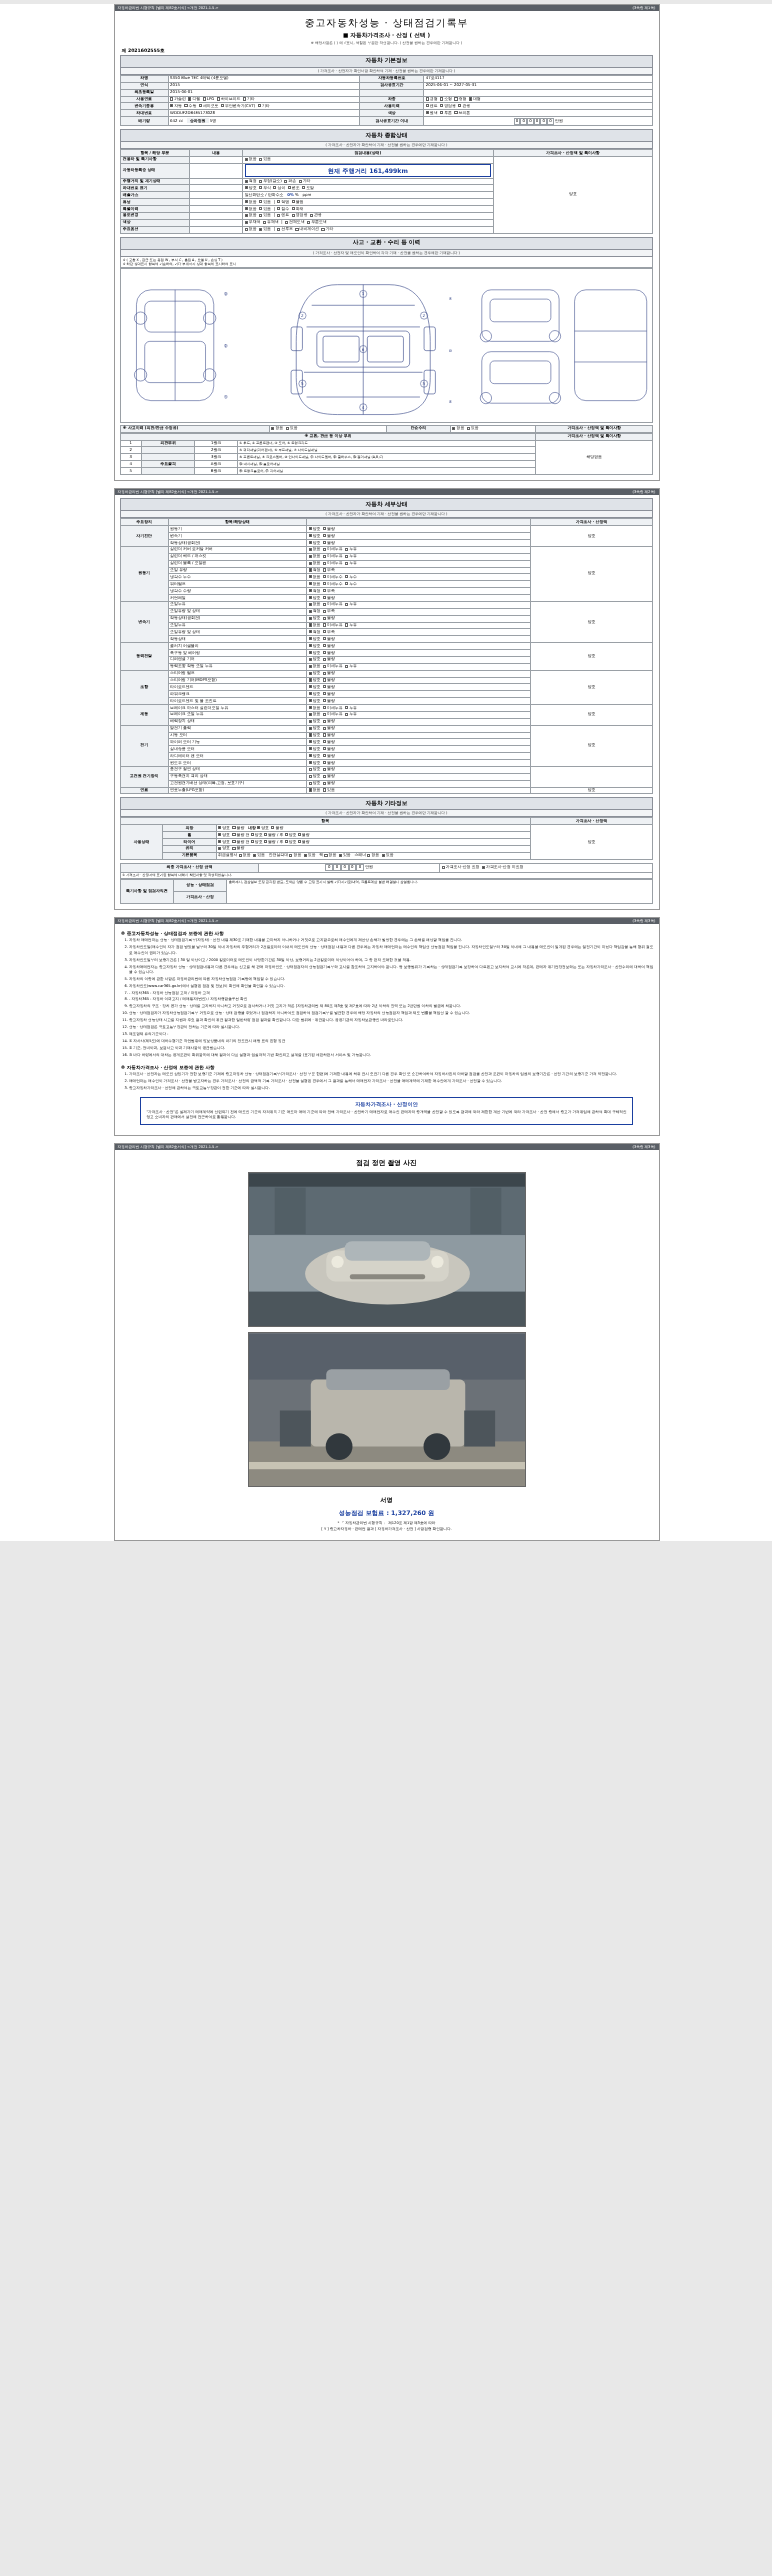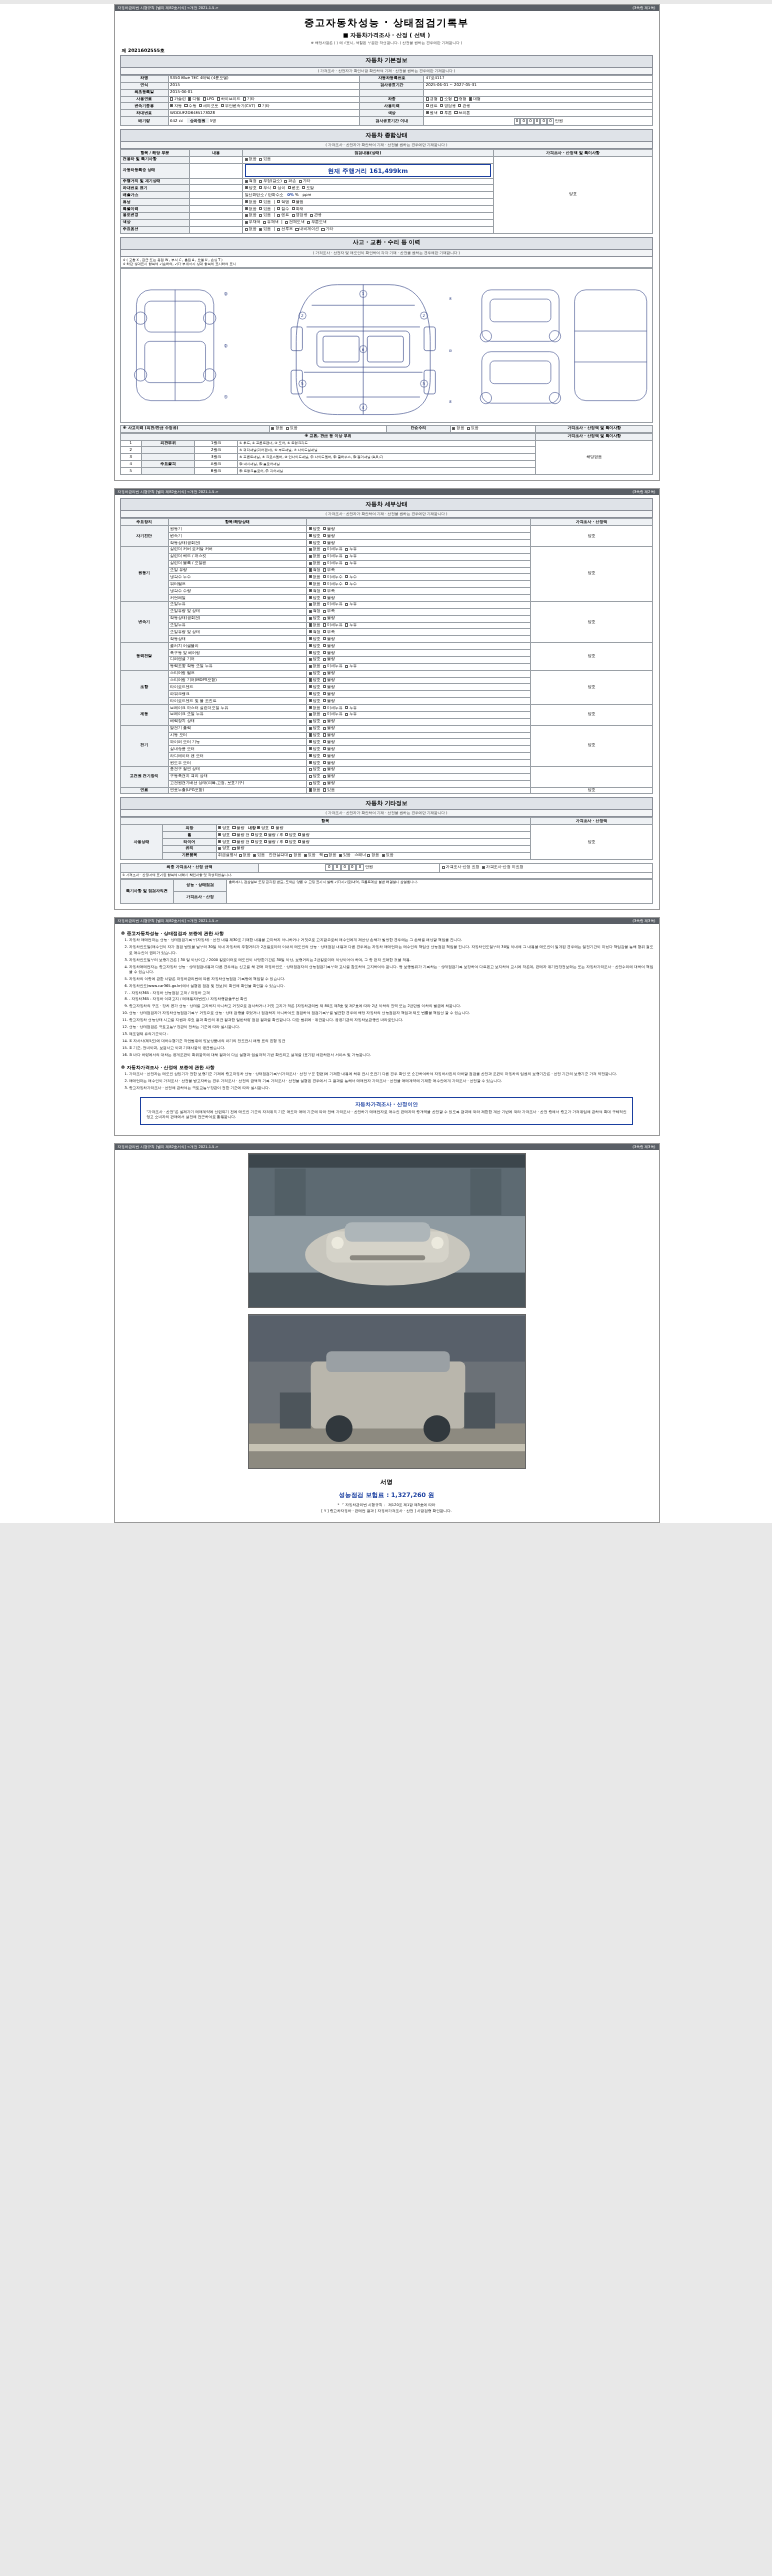--- a/index.html
+++ b/index.html
@@ -28,21 +28,21 @@
   
   .topbar {
     background:#5a5f66;
     color:#fff;
     font-size:3.6px;
     padding:1px 3.1px;
     display:flex;
     justify-content:space-between;
   }
   .titlebox { text-align:center; padding:3.1px 0 1px 0; }
-  .maintitle { font-size:9.8px; font-weight:bold; letter-spacing:1px; }
+  .maintitle { font-size:9.8px; font-weight:normal; letter-spacing:1px; }
   .subtitle { font-size:5.7px; font-weight:bold; margin-top:1.5px; }
   .subtitle2 { font-size:3.6px; margin-top:1.5px; color:#333; }
   .docno { font-size:4.6px; font-weight:bold; padding:2.1px 0 1.5px 2.1px; }
 
   
   .sec-head {
     background:#dfe3e8;
     border:0.5px solid #8b9099;
     text-align:center;
     font-weight:bold;
@@ -772,20 +772,21 @@
     </div>
   </div>
 </div>
 
 <div class="sheet" style="margin-bottom:4.1px">
   <div class="topbar">
     <span>자동차관리법 시행규칙 [별지 제82호서식] &lt;개정 2021.1.5.&gt;</span>
     <span>(3쪽중 제3쪽)</span>
   </div>
   <div class="sheet-inner">
+    <div class="photo-title">점검 정면 촬영 사진</div>
 
     <div class="photo">
       <svg width="277" height="154" viewBox="0 0 538 298">
         <rect width="538" height="298" fill="#6f7d86"></rect>
         <rect y="0" width="538" height="120" fill="#5d6a72"></rect>
         <rect y="120" width="538" height="110" fill="#8e9aa1"></rect>
         <rect y="230" width="538" height="68" fill="#4c565c"></rect>
         <ellipse cx="269" cy="195" rx="160" ry="60" fill="#c8c6bd"></ellipse>
         <rect x="150" y="150" width="238" height="60" rx="18" fill="#d5d3c9"></rect>
         <rect x="186" y="132" width="166" height="38" rx="14" fill="#aeb6b9"></rect>

